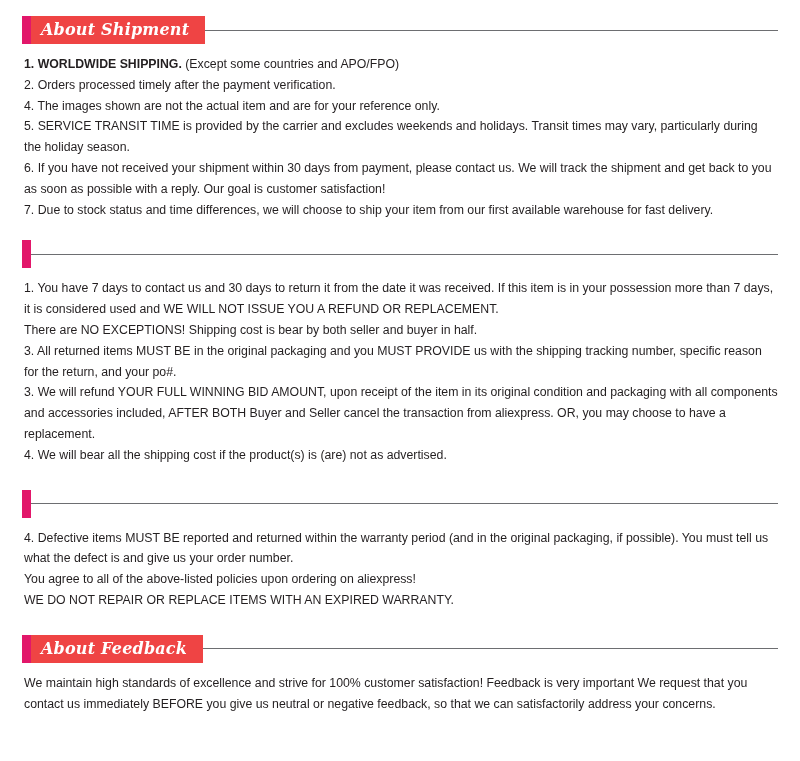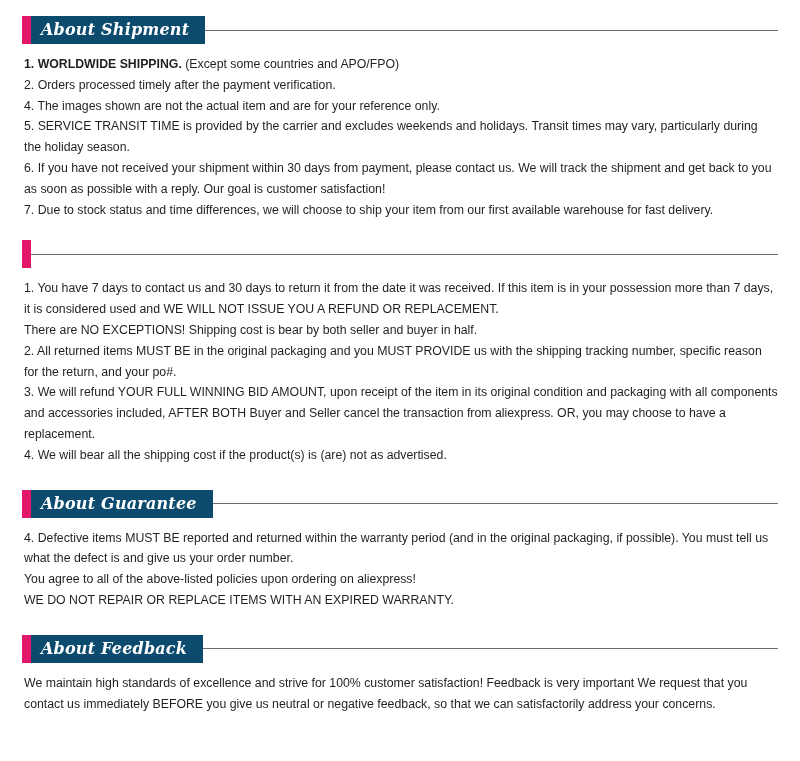--- a/index.html
+++ b/index.html
@@ -30,21 +30,21 @@
     align-items: stretch;
     height: 28px;
     margin-bottom: 10px;
   }
   .sec-head .pink {
     width: 9px;
     background: #e2176a;
     flex: 0 0 auto;
   }
   .sec-head .banner {
-    background: #0c4a6e;
+    background: #ef4444;
     color: #ffffff;
     font-family: "DejaVu Serif", serif;
     font-style: italic;
     font-weight: bold;
     font-size: 16px;
     line-height: 28px;
     padding: 0 16px 0 10px;
     white-space: nowrap;
     flex: 0 0 auto;
     letter-spacing: 0.2px;
@@ -96,32 +96,31 @@
   <div class="gap-md"></div>
 
   <div class="section">
     <div class="sec-head">
       <div class="pink"></div>
       <div class="rule"></div>
     </div>
     <div class="body-text">
       <p>1. You have 7 days to contact us and 30 days to return it from the date it was received. If this item is in your possession more than 7 days, it is considered used and WE WILL NOT ISSUE YOU A REFUND OR REPLACEMENT.</p>
       <p>There are NO EXCEPTIONS! Shipping cost is bear by both seller and buyer in half.</p>
-      <p>2. All returned items MUST BE in the original packaging and you MUST PROVIDE us with the shipping tracking number, specific reason for the return, and your po#.</p>
+      <p>3. All returned items MUST BE in the original packaging and you MUST PROVIDE us with the shipping tracking number, specific reason for the return, and your po#.</p>
       <p>3. We will refund YOUR FULL WINNING BID AMOUNT, upon receipt of the item in its original condition and packaging with all components and accessories included, AFTER BOTH Buyer and Seller cancel the transaction from aliexpress. OR, you may choose to have a replacement.</p>
       <p>4.  We will bear all the shipping cost if the product(s) is (are) not as advertised.</p>
     </div>
   </div>
 
   <div class="gap-lg"></div>
 
   <div class="section">
     <div class="sec-head">
       <div class="pink"></div>
-      <div class="banner">About Guarantee</div>
       <div class="rule"></div>
     </div>
     <div class="body-text">
       <p>4. Defective items MUST BE reported and returned within the warranty period (and in the original packaging, if possible). You must tell us what the defect is and give us your order number.</p>
       <p>You agree to all of the above-listed policies upon ordering on aliexpress!</p>
       <p>WE DO NOT REPAIR OR REPLACE ITEMS WITH AN EXPIRED WARRANTY.</p>
     </div>
   </div>
 
   <div class="gap-lg"></div>

